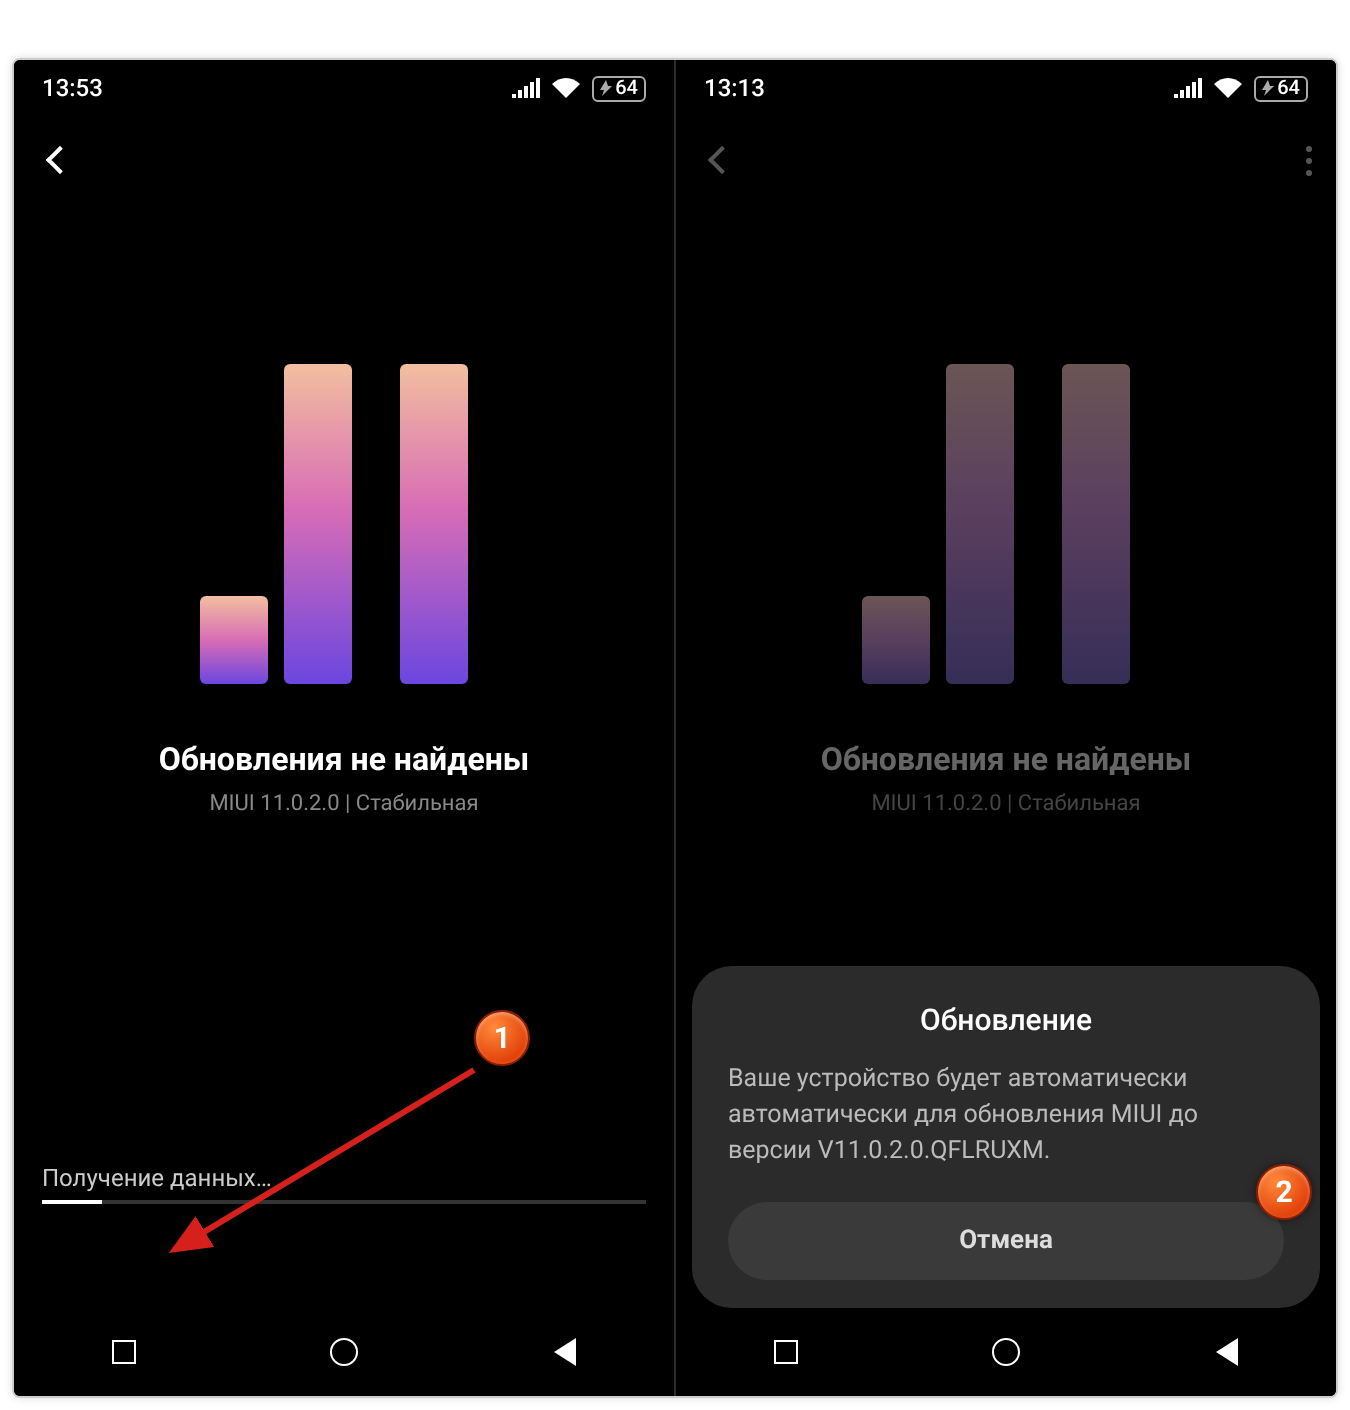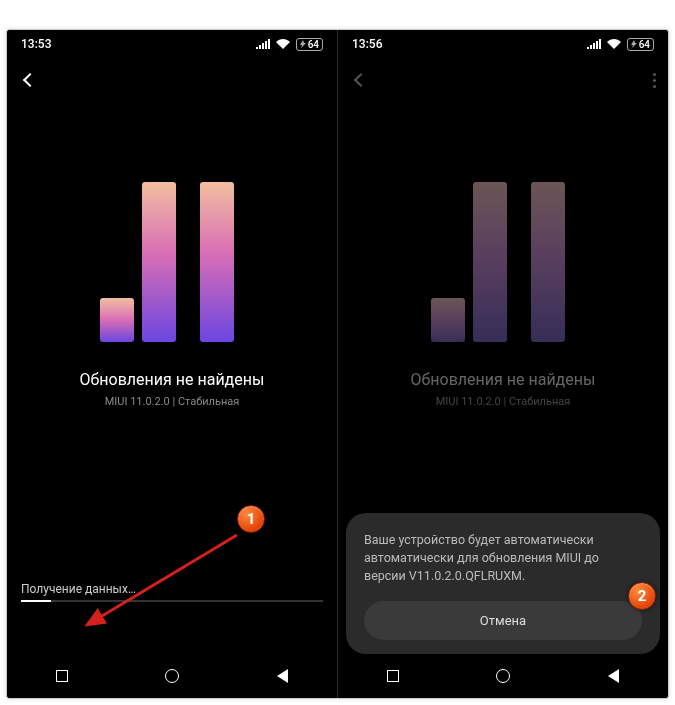--- a/index.html
+++ b/index.html
@@ -119,21 +119,21 @@
     left: 118px;
     background: linear-gradient(180deg, #f2bfa0, #d86db5 45%, #6b46e0);
   }
   .logo11.dim .bar.small { background: linear-gradient(180deg, #6b5555, #5a3f5e, #362e57); }
   .logo11.dim .bar.tall1,
   .logo11.dim .bar.tall2 { background: linear-gradient(180deg, #6b5555, #5a3f5e 45%, #362e57); }
 
   .update-title {
     margin-top: 28px;
     font-size: 16px;
-    font-weight: 400;
+    font-weight: 700;
     text-align: center;
   }
   .update-sub {
     margin-top: 6px;
     font-size: 11px;
     color: #888;
     text-align: right;
   }
   .dimmed .update-title { color: #666; }
   .dimmed .update-sub { color: #444; }
@@ -198,20 +198,21 @@
   }
   .dialog-msg {
     font-size: 12.5px;
     line-height: 1.45;
     color: #bbb;
     margin-bottom: 16px;
   }
   .dialog-btns {
     display: flex;
     gap: 12px;
+    font-weight: bold;
   }
   .dbtn {
     flex: 1;
     background: #3a3a3a;
     border-radius: 22px;
     padding: 12px 0;
     text-align: center;
     font-size: 13px;
     position: relative;
   }
@@ -307,21 +308,21 @@
           </marker>
         </defs>
       <line x1="160" y1="5" x2="10" y2="95" stroke="#d6201c" stroke-width="3" marker-end="url(#ah1)"></line>
     </svg>
   </div>
 
   <div class="divider"></div>
 
   <div class="phone dimmed">
     <div class="statusbar">
-      <span>13:56</span>
+      <span>13:13</span>
       <div class="status-right">
         <svg width="14" height="10" viewBox="0 0 14 10">
             <path d="M0 8h2v2H0zM3 6h2v4H3zM6 4h2v6H6zM9 2h2v8H9zM12 0h2v10h-2z" fill="#fff"></path>
           </svg>
         <svg width="14" height="10" viewBox="0 0 14 10">
             <path d="M7 10L0 3C4 -1 10 -1 14 3z" fill="#fff"></path>
           </svg>
         <span class="battery-badge">
           <svg width="6" height="8" viewBox="0 0 6 8">
               <path d="M3 0L0 5h2L1 8l5-5H4z" fill="#aaa"></path>
@@ -344,20 +345,21 @@
       <div class="logo11 dim">
         <div class="bar small"></div>
         <div class="bar tall1"></div>
         <div class="bar tall2"></div>
       </div>
       <div class="update-title">Обновления не найдены</div>
       <div class="update-sub">MIUI 11.0.2.0 | Стабильная</div>
     </div>
 
     <div class="dialog-overlay">
+      <div class="dialog-title">Обновление</div>
       <div class="dialog-msg">Ваше устройство будет автоматически автоматически для обновления MIUI до версии V11.0.2.0.QFLRUXM.</div>
       <div class="dialog-btns">
         <div class="dbtn cancel">
           <span>Отмена</span>
         </div>
       </div>
     </div>
 
     <div class="navbar">
       <div>

